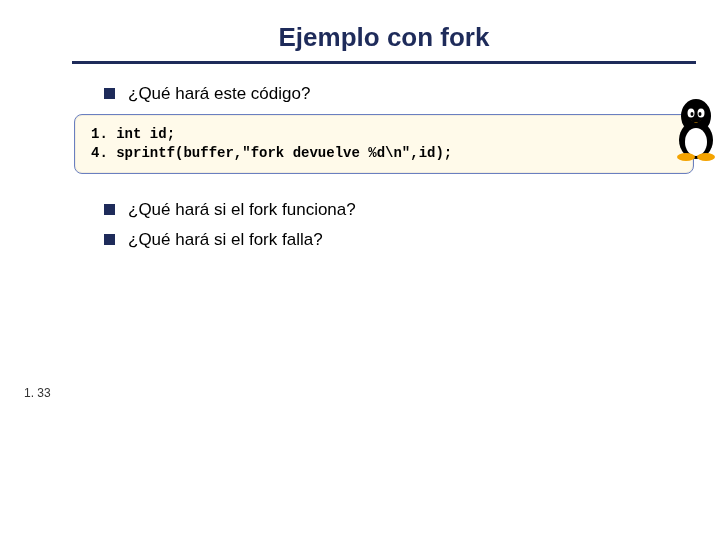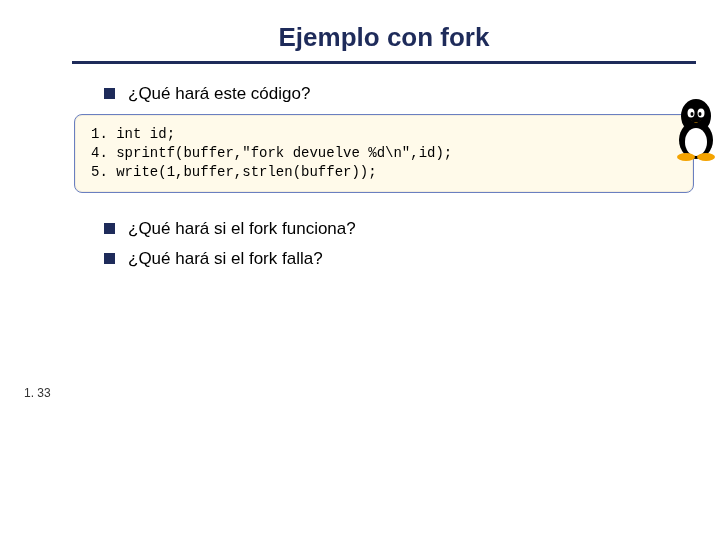--- a/index.html
+++ b/index.html
@@ -62,20 +62,21 @@
     padding: 10px 16px 10px 16px;
     font-family: "Courier New", Courier, monospace;
     font-size: 14px;
     line-height: 1.35;
     color: #000;
     font-weight: normal;
     box-shadow: 0 0 0 1px rgba(0,0,0,0.05) inset;
   }
   .code-line {
     white-space: pre;
+    font-weight: bold;
   }
   .code-num {
     display: inline-block;
   }
   .footer {
     position: absolute;
     bottom: 8px;
     left: 0;
     width: 100%;
     font-size: 12px;
@@ -110,21 +111,20 @@
     <ellipse cx="38" cy="61" rx="9" ry="4" fill="#f4a300"></ellipse>
   </svg>
 
   <ul class="bullets">
     <li><span>¿Qué hará este código?</span></li>
   </ul>
 
   <div class="codebox">
     <div class="code-line"><span class="code-num">1.</span> <span>int id;</span></div>
     <div class="code-line"><span class="code-num">4.</span> <span>sprintf(buffer,"fork devuelve %d\n",id);</span></div>
-    <div class="code-line"><span class="code-num">5.</span> <span>write(1,buffer,strlen(buffer));</span></div>
   </div>
 
   <ul class="bullets">
     <li><span>¿Qué hará si el fork funciona?</span></li>
     <li><span>¿Qué hará si el fork falla?</span></li>
   </ul>
 
   <div class="footer">1. 33</div>
 
 </div>

